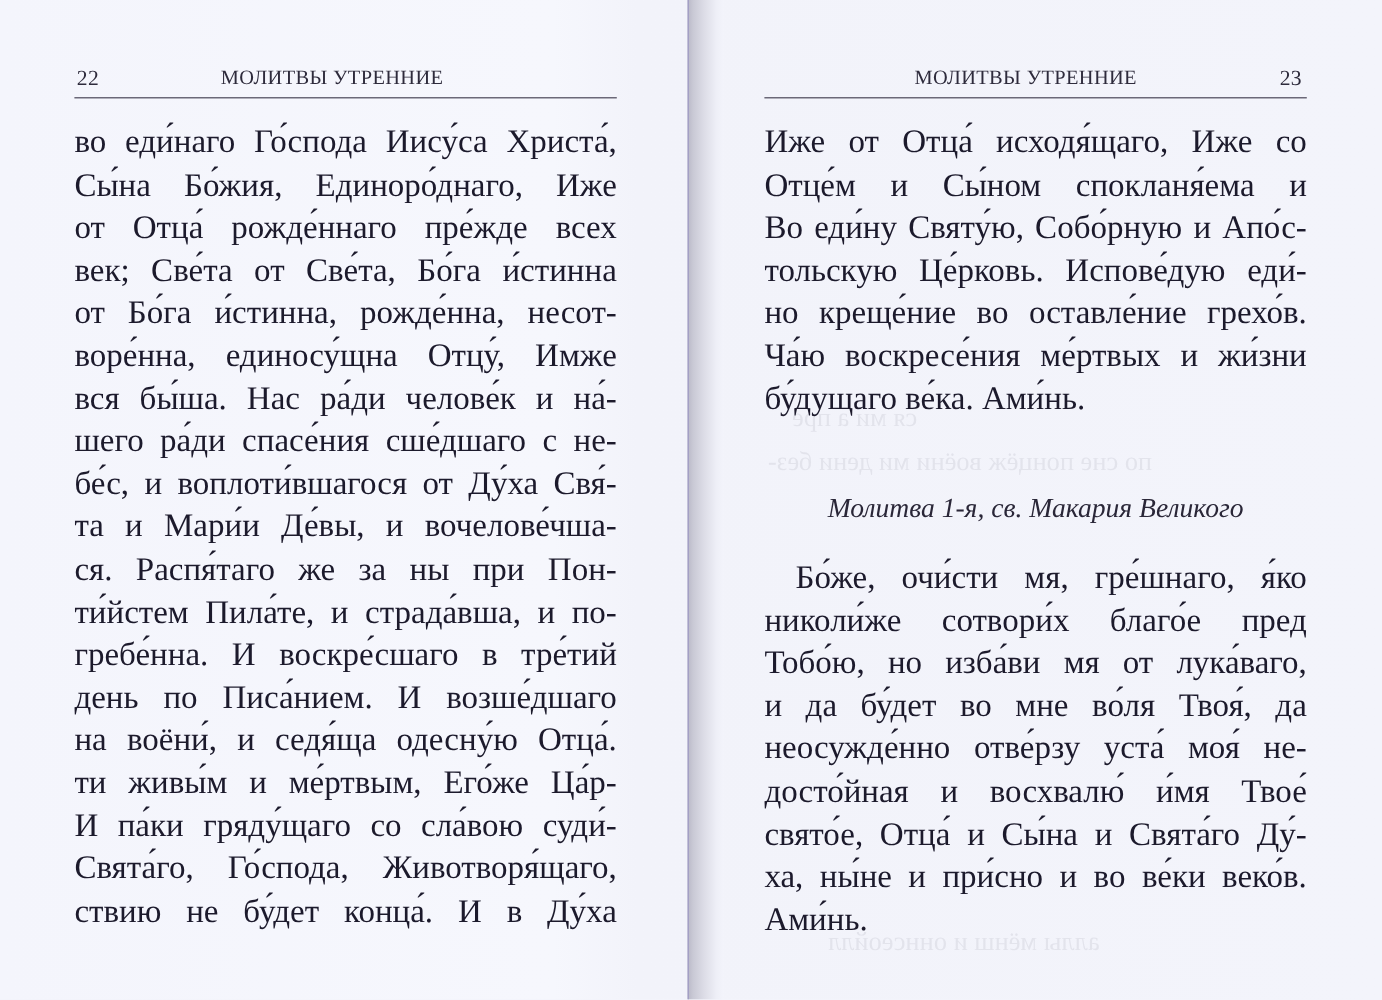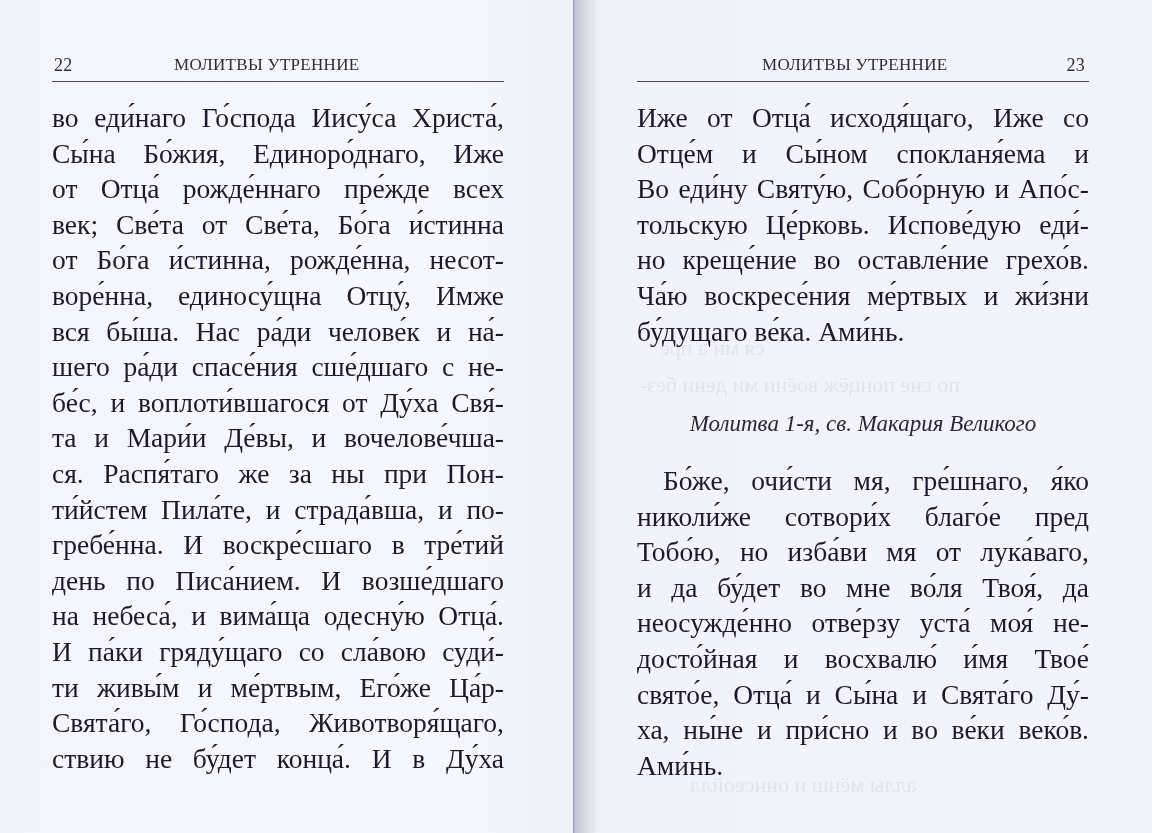--- a/index.html
+++ b/index.html
@@ -30,21 +30,21 @@
       position: absolute;
       left: 573px; top: 0;
       width: 1px; height: 833px;
       background: #9d98c2;
     }
     .page {
       position: absolute;
       top: 0;
       height: 833px;
     }
-    .page.left { left: 52px; width: 452px; }
+    .page.left { left: 62px; width: 452px; }
     .page.right { left: 637px; width: 452px; }
 
     .running-head {
       position: absolute;
       top: 55px;
       left: 0;
       width: 100%;
       height: 22px;
       font-family: "Liberation Serif", "DejaVu Serif", serif;
       font-size: 17px;
@@ -151,23 +151,23 @@
       <span class="line">от Бо́га и́стинна, рожде́нна, несот-</span>
       <span class="line">воре́нна, единосу́щна Отцу́, Имже</span>
       <span class="line">вся бы́ша. Нас ра́ди челове́к и на́-</span>
       <span class="line">шего ра́ди спасе́ния сше́дшаго с не-</span>
       <span class="line">бе́с, и воплоти́вшагося от Ду́ха Свя́-</span>
       <span class="line">та и Мари́и Де́вы, и вочелове́чша-</span>
       <span class="line">ся. Распя́таго же за ны при Пон-</span>
       <span class="line">ти́йстем Пила́те, и страда́вша, и по-</span>
       <span class="line">гребе́нна. И воскре́сшаго в тре́тий</span>
       <span class="line">день по Писа́нием. И возше́дшаго</span>
-      <span class="line">на небеса́, и вима́ща одесну́ю Отца́.</span>
+      <span class="line">на воёни́, и седя́ща одесну́ю Отца́.</span>
+      <span class="line">ти живы́м и ме́ртвым, Его́же Ца́р-</span>
       <span class="line">И па́ки гряду́щаго со сла́вою суди́-</span>
-      <span class="line">ти живы́м и ме́ртвым, Его́же Ца́р-</span>
       <span class="line">Свята́го, Го́спода, Животворя́щаго,</span>
       <span class="line">ствию не бу́дет конца́. И в Ду́ха</span>
     </div>
   </div>
 
   <div class="page right">
     <div class="running-head">
       <span class="title">МОЛИТВЫ УТРЕННИЕ</span>
       <span class="num">23</span>
     </div>

